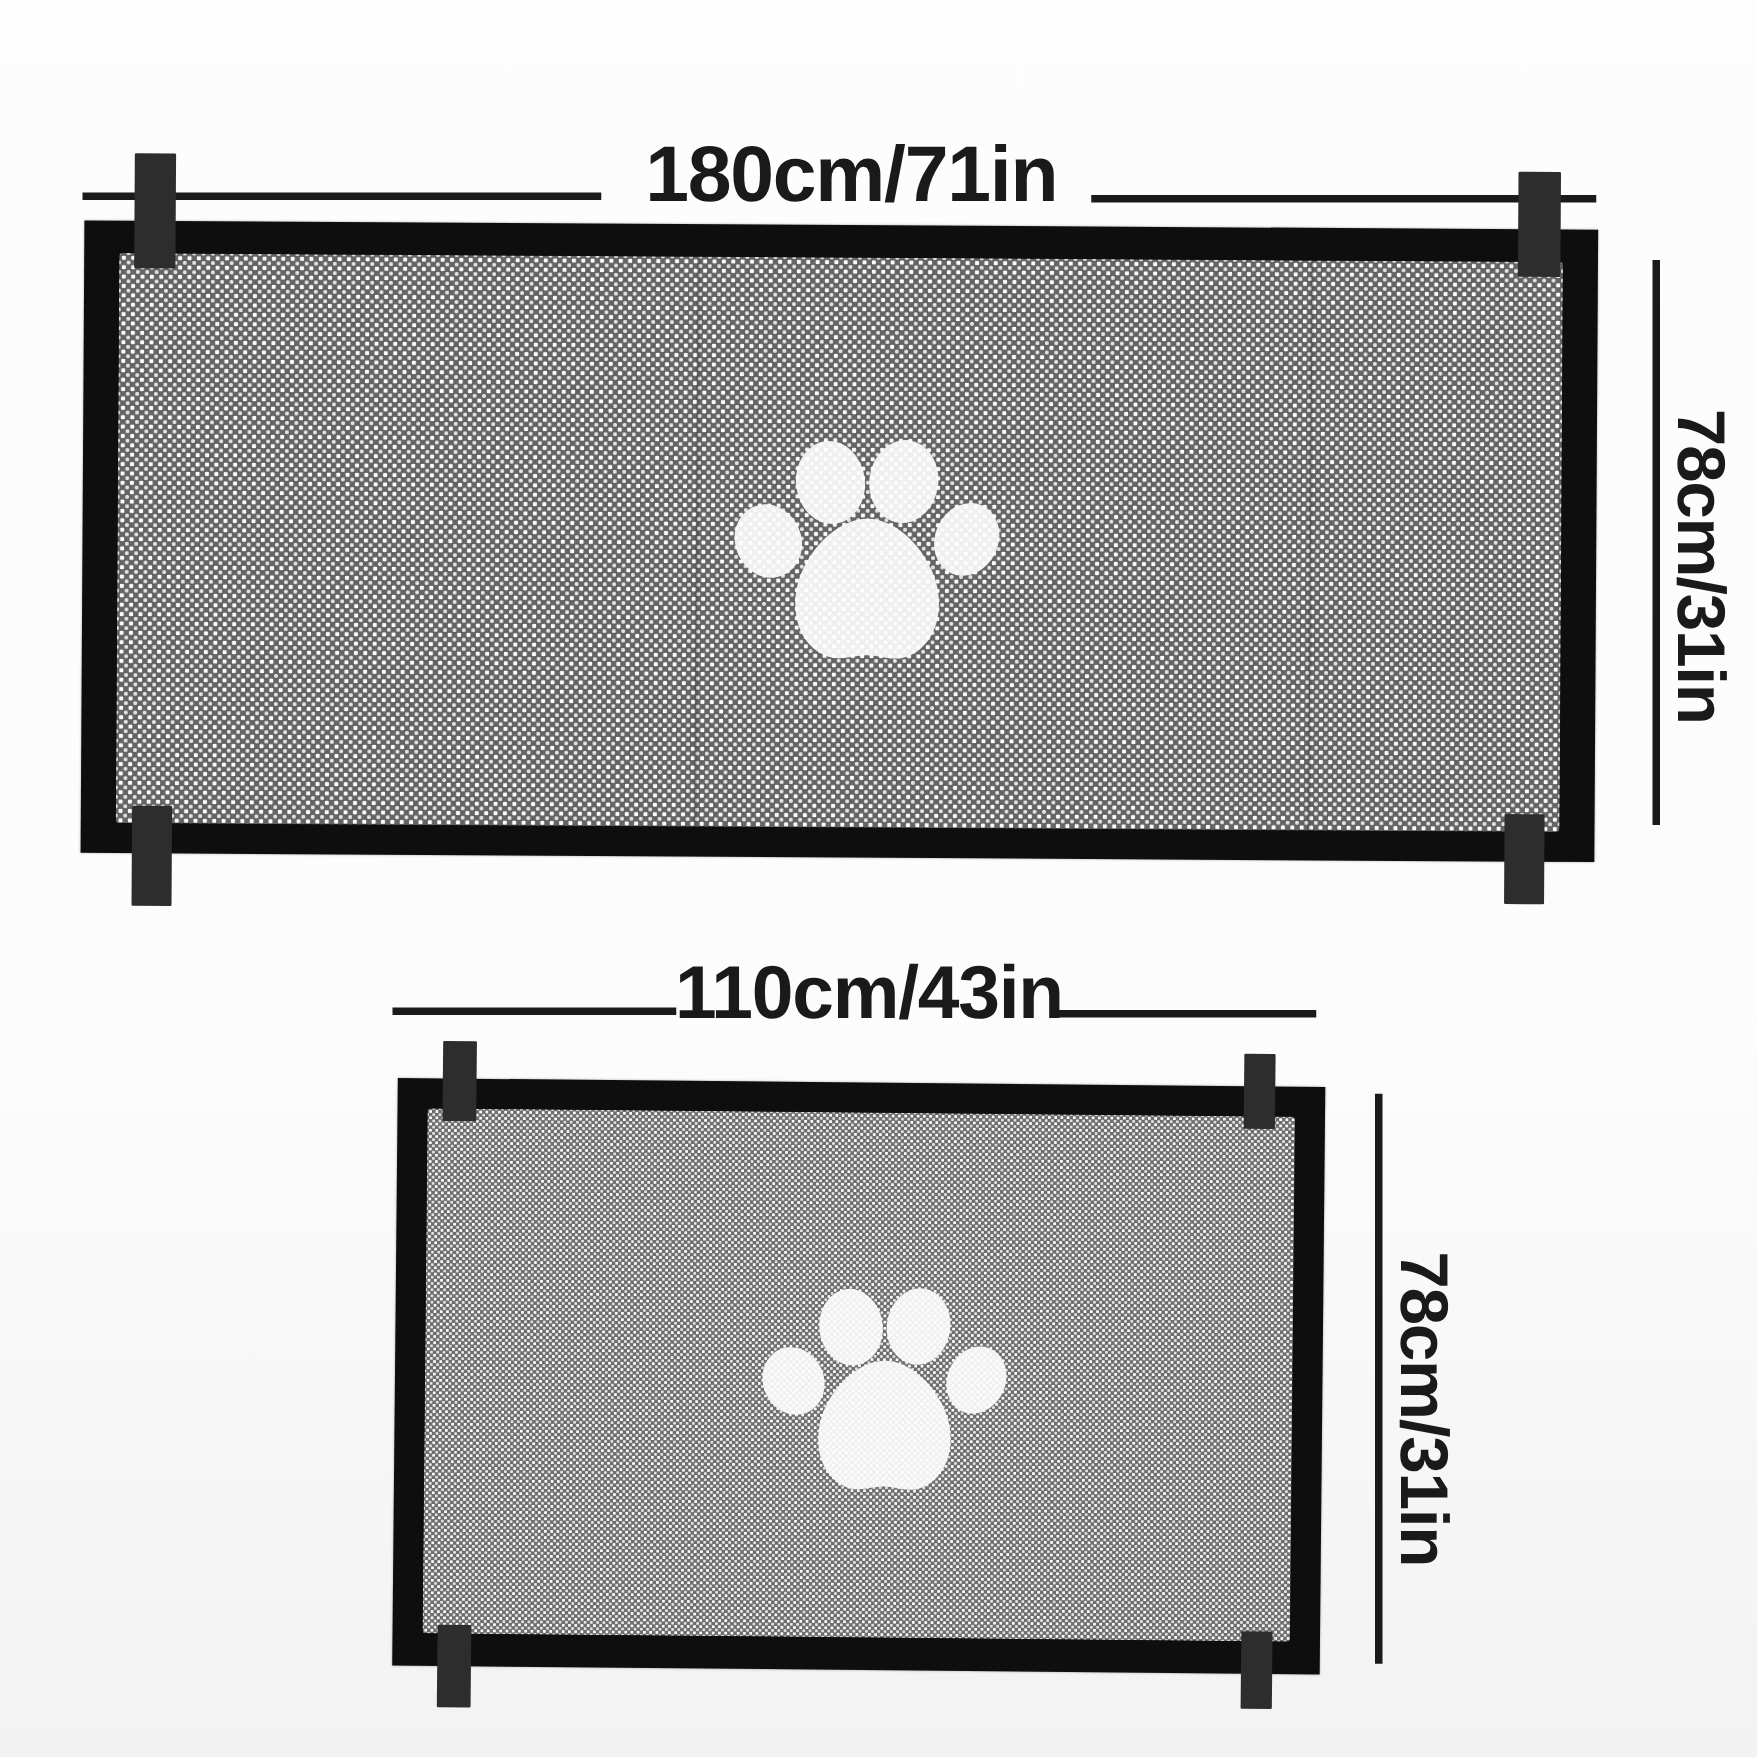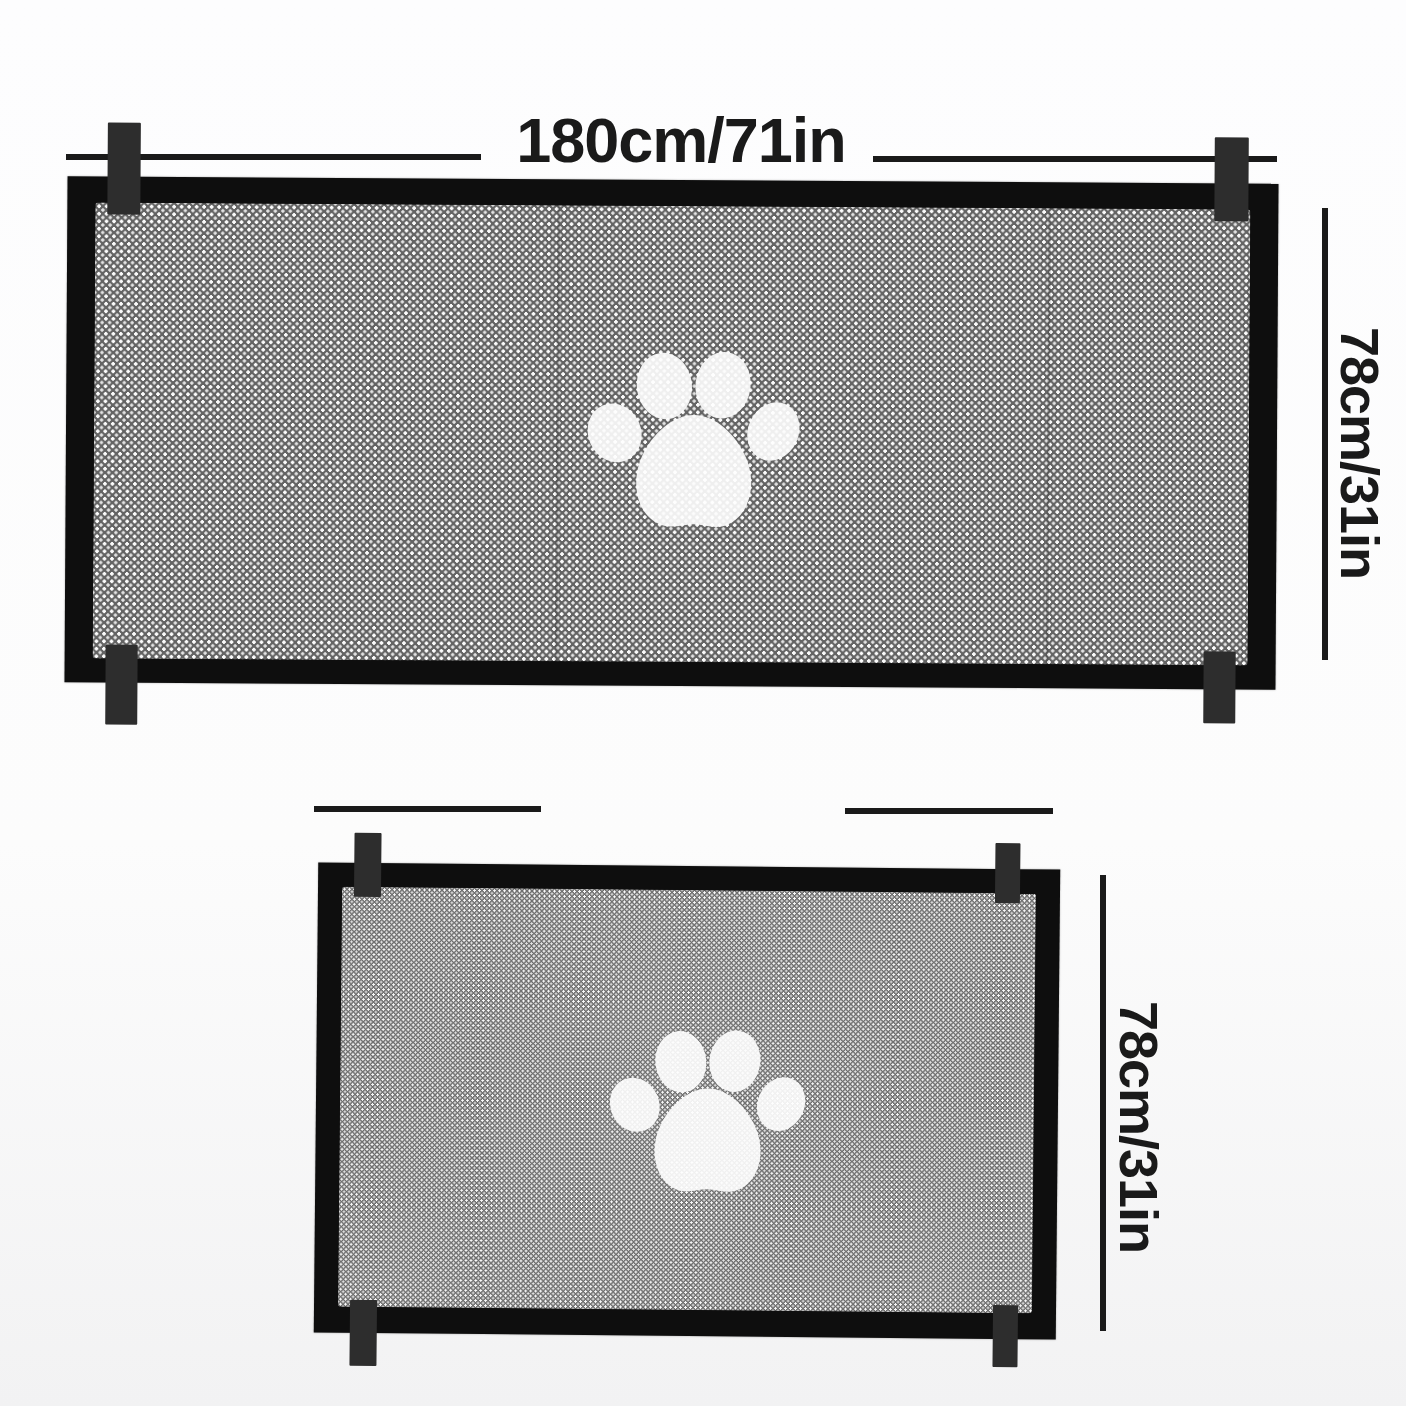--- a/index.html
+++ b/index.html
@@ -156,20 +156,21 @@
     <span class="tab tab-tl"></span>
     <span class="tab tab-tr"></span>
     <span class="tab tab-bl"></span>
     <span class="tab tab-br"></span>
   </div>
 
   <span class="dim-line-v line-vert-large"></span>
   <div class="dim-label dim-label-v dim-label-v-large">78cm/31in</div>
 
   <span class="dim-line-h line-bottom-left"></span>
+  <div class="dim-label dim-label-h-small">110cm/43in</div>
   <span class="dim-line-h line-bottom-right"></span>
 
   <div class="gate gate-small">
     <div class="mesh mesh-fine">
       <span class="paw">
         <svg viewBox="0 0 100 94" xmlns="http://www.w3.org/2000/svg">
           <ellipse cx="15.5" cy="41" rx="11.5" ry="13" transform="rotate(-24 15.5 41)"></ellipse>
           <ellipse cx="37" cy="20.5" rx="12" ry="14.5" transform="rotate(-7 37 20.5)"></ellipse>
           <ellipse cx="62.5" cy="20" rx="12" ry="14.5" transform="rotate(7 62.5 20)"></ellipse>
           <ellipse cx="84.5" cy="40" rx="11" ry="13" transform="rotate(24 84.5 40)"></ellipse>

